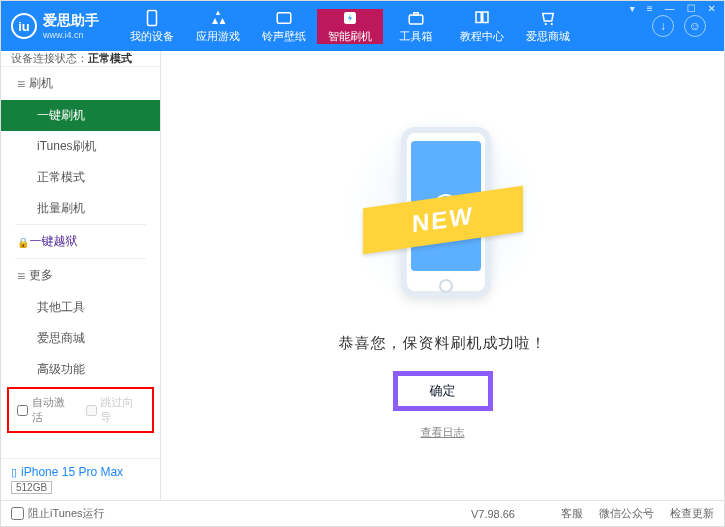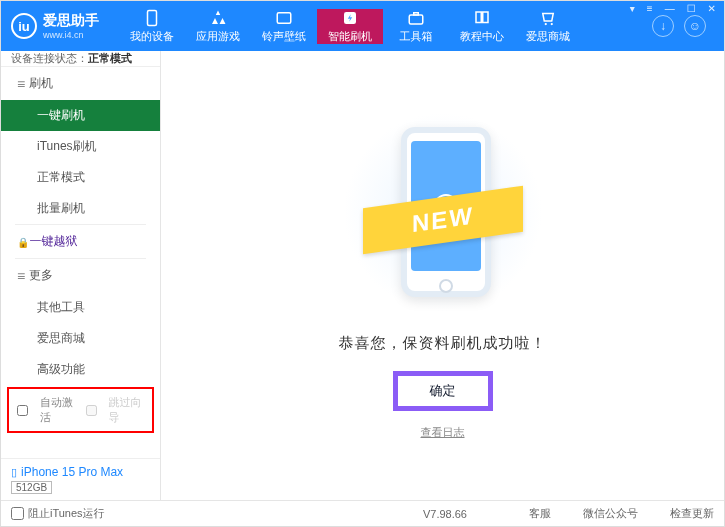--- a/index.html
+++ b/index.html
@@ -21,40 +21,40 @@
 .body { display: flex; height: calc(100% - 50px - 26px); }
 .sidebar { width: 160px; border-right: 1px solid #e5e5e5; display: flex; flex-direction: column; font-size: 12px; }
 .status-bar { padding: 0 10px; color: #666; font-size: 11px; border-bottom: 1px solid #eee; }
 .status-bar b { color: #333; }
 .side-group { padding: 8px 16px; color: #555; display: flex; align-items: center; }
 .side-divider { border-top: 1px solid #eee; margin: 0 14px; }
 .side-item { padding: 7px 10px 7px 36px; color: #555; cursor: pointer; }
 .side-item.active { background: #15803d; color: #fff; }
 .side-item.gray { background: #f2f2f2; color: #888; font-size: 11px; line-height: 1.3; }
 .highlight-box { border: 2px solid #ff0000; margin: 2px 6px; padding: 6px 8px; display: flex; gap: 10px; font-size: 11px; }
-.checkbox-row { display: flex; align-items: center; gap: 12px; color: #888; }
+.checkbox-row { display: flex; align-items: center; gap: 4px; color: #888; }
 .checkbox-row input { width: 11px; height: 11px; }
 .device-info { padding: 6px 10px; border-top: 1px solid #eee; margin-top: auto; }
 .device-name { color: #1e88ff; font-size: 12px; display: flex; align-items: center; gap: 4px; }
 .device-badge { display: inline-block; border: 1px solid #bbb; padding: 0 4px; font-size: 10px; color: #666; margin-top: 2px; }
 .main { flex: 1; display: flex; flex-direction: column; align-items: center; justify-content: center; position: relative; }
 .phone-illust { width: 140px; height: 210px; position: relative; margin-bottom: 12px; }
 .glow { width: 200px; height: 200px; border-radius: 50%; background: radial-gradient(circle, #eaf4ff 0%, #fff 70%); position: absolute; top: 0; left: -30px; }
 .phone { width: 90px; height: 170px; background: #fff; border: 6px solid #e3ecf5; border-radius: 14px; position: absolute; left: 28px; top: 15px; box-shadow: 0 4px 12px rgba(0,0,0,0.1); }
 .phone-inner { background: #5dafff; margin: 8px 4px; height: 130px; border-radius: 4px; display: flex; align-items: center; justify-content: center; }
 .phone-check { width: 24px; height: 24px; border: 2px solid #fff; border-radius: 50%; color: #fff; display: flex; align-items: center; justify-content: center; font-size: 14px; }
 .phone-btn { width: 14px; height: 14px; border: 2px solid #d0dae5; border-radius: 50%; margin: 4px auto 0; }
 .ribbon { position: absolute; top: 85px; left: -10px; width: 160px; height: 46px; background: #ffd43b; transform: skewY(-8deg); display: flex; align-items: center; justify-content: center; font-weight: bold; font-size: 24px; color: #fff; letter-spacing: 2px; box-shadow: 0 2px 4px rgba(0,0,0,0.15); }
 .success-text { font-size: 15px; color: #333; margin-bottom: 18px; letter-spacing: 1px; }
 .confirm-btn { padding: 6px 32px; border: 5px solid #8b5cf6; background: #fff; font-size: 13px; color: #0f172a; cursor: pointer; margin-bottom: 14px; }
 .log-link { font-size: 11px; color: #888; text-decoration: underline; cursor: pointer; }
 .footer { height: 26px; border-top: 1px solid #e5e5e5; display: flex; align-items: center; padding: 0 10px; font-size: 11px; color: #666; }
 .footer .f-left { display: flex; align-items: center; gap: 4px; }
 .footer .version { margin-left: auto; margin-right: 30px; }
-.footer .f-link { margin-left: 32px; cursor: pointer; font-family: Liberation Serif, serif; }
+.footer .f-link { margin-left: 16px; cursor: pointer; font-family: Liberation Serif, serif; }
 .hamburger { display: inline-block; width: 12px; }
 .hamburger:before { content: "≡"; font-size: 14px; color: #888; }
 .lock-icon:before { content: "🔒"; font-size: 10px; color: #bbb; }
 .icon svg { width: 18px; height: 18px; fill: #fff; }
 </style>
 </head>
 <body>
 
 <div class="header">
   <div class="logo">

